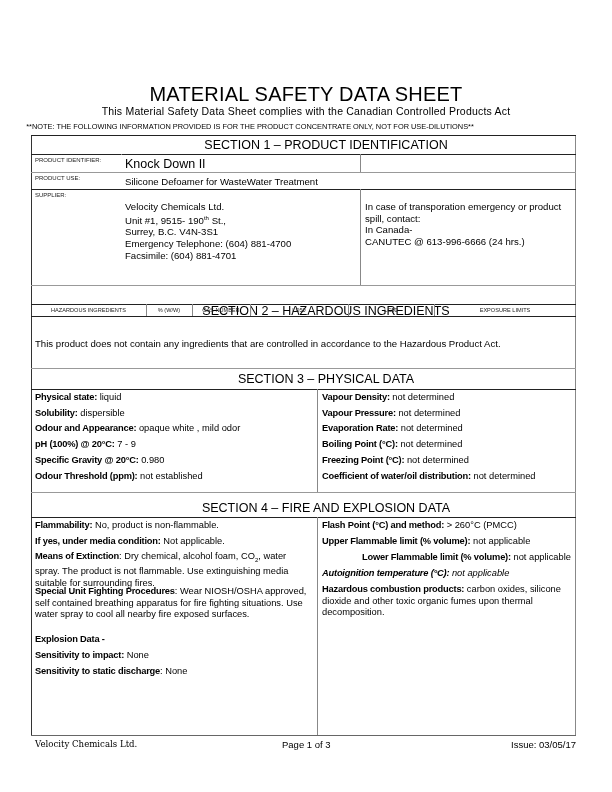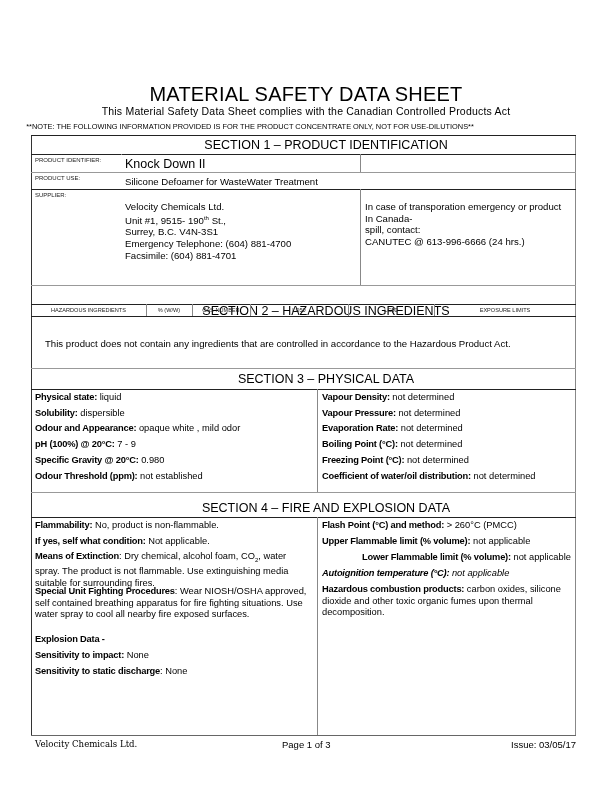--- a/index.html
+++ b/index.html
@@ -50,22 +50,22 @@
 <div class="tiny-label" style="left:35px; top:192px;">SUPPLIER:</div>
 <div class="cell-text" style="left:125px; top:201px; line-height:11.6px;">
   <div>Velocity Chemicals Ltd.</div>
   <div><span>Unit #1, 9515- 190</span><sup>th</sup><span> St.,</span></div>
   <div>Surrey, B.C. V4N-3S1</div>
   <div>Emergency Telephone: (604) 881-4700</div>
   <div>Facsimile: (604) 881-4701</div>
 </div>
 <div class="cell-text" style="left:365px; top:201px; line-height:11.6px;">
   <div>In case of transporation emergency or product</div>
+  <div>spill, contact:</div>
   <div>In Canada-</div>
-  <div>spill, contact:</div>
   <div>CANUTEC @ 613-996-6666 (24 hrs.)</div>
 </div>
 <div class="vline" style="left:121px; top:154px; height:1px;"></div>
 <div class="vline" style="left:360px; top:154px; height:18px;"></div>
 <div class="vline" style="left:360px; top:189px; height:96px;"></div>
 <div class="hline light" style="top:285px;"></div>
 
 <div class="sec-title" style="top:304px;">SECTION 2 – HAZARDOUS INGREDIENTS</div>
 <div class="hline" style="top:304px;"></div>
 <div class="th" style="left:31px; width:115px;">HAZARDOUS INGREDIENTS</div>
@@ -73,21 +73,21 @@
 <div class="th" style="left:146px; width:46px;">% (W/W)</div>
 <div class="vline" style="left:192px; top:304px; height:12px;"></div>
 <div class="th" style="left:192px; width:58px;">CAS NUMBER</div>
 <div class="vline" style="left:250px; top:304px; height:12px;"></div>
 <div class="th" style="left:250px; width:98px;">LD50</div>
 <div class="vline" style="left:348px; top:304px; height:12px;"></div>
 <div class="th" style="left:348px; width:86px;">LC50</div>
 <div class="vline" style="left:434px; top:304px; height:12px;"></div>
 <div class="th" style="left:434px; width:142px;">EXPOSURE LIMITS</div>
 <div class="hline" style="top:316px;"></div>
-<div class="cell-text" style="left:35px; top:338px;margin-left:10px;">This product does not contain any ingredients that are controlled in accordance to the Hazardous Product Act.</div>
+<div class="cell-text" style="left:35px; top:338px;">This product does not contain any ingredients that are controlled in accordance to the Hazardous Product Act.</div>
 <div class="hline light" style="top:368px;"></div>
 
 <div class="sec-title" style="top:372px;">SECTION 3 – PHYSICAL DATA</div>
 <div class="hline" style="top:389px;"></div>
 <div class="vline" style="left:317px; top:389px; height:103px;"></div>
 
 <div id="s3-left">
     <div class="row" style="left: 35px; top: 392px;"><b>Physical state:</b><span> liquid</span></div>
     <div class="row" style="left: 35px; top: 407.7px;"><b>Solubility:</b><span>  dispersible</span></div>
     <div class="row" style="left: 35px; top: 423.4px;"><b>Odour and Appearance:</b><span>  opaque white , mild odor</span></div>
@@ -104,21 +104,21 @@
     <div class="row" style="left: 322px; top: 470.5px;"><b>Coefficient of water/oil distribution:</b><span> not determined</span></div>
   </div>
 
 <div class="hline light" style="top:492px;"></div>
 
 <div class="sec-title" style="top:501px;">SECTION 4 – FIRE AND EXPLOSION DATA</div>
 <div class="hline" style="top:517px;"></div>
 <div class="vline" style="left:317px; top:517px; height:218px;"></div>
 
 <div class="row" style="left:35px; top:520px;"><b>Flammability:</b><span>  No, product is non-flammable.</span></div>
-<div class="row" style="left:35px; top:536px;"><b>If yes, self what condition:</b><span> Not applicable.</span></div>
+<div class="row" style="left:35px; top:536px;"><b>If yes, under media condition:</b><span> Not applicable.</span></div>
 <div class="para" style="left:35px; top:551px; width:278px;"><b>Means of Extinction</b><span>: Dry chemical, alcohol foam, CO</span><sub>2</sub><span>, water spray. The product is not flammable. Use extinguishing media suitable for surrounding fires.</span></div>
 <div class="para" style="left:35px; top:586px; width:278px;"><b>Special Unit Fighting Procedures</b><span>: Wear NIOSH/OSHA approved, self contained breathing apparatus for fire fighting situations. Use water spray to cool all nearby fire exposed surfaces.</span></div>
 <div class="row" style="left:35px; top:634px;"><b>Explosion Data -</b></div>
 <div class="row" style="left:35px; top:650px;"><b>Sensitivity to impact:</b><span> None</span></div>
 <div class="row" style="left:35px; top:666px;"><b>Sensitivity to static discharge</b><span>: None</span></div>
 
 <div class="row" style="left:322px; top:520px;"><b>Flash Point (°C) and method:</b><span>  &gt; 260°C  (PMCC)</span></div>
 <div class="row" style="left:322px; top:536px;"><b>Upper Flammable limit (% volume):</b><span> not applicable</span></div>
 <div class="row" style="left:322px; top:552px;padding-left:40px;"><b>Lower Flammable limit (% volume):</b><span> not applicable</span></div>
 <div class="row" style="left:322px; top:568px;font-style:italic;"><b>Autoignition temperature (°C):</b><span> not applicable</span></div>

